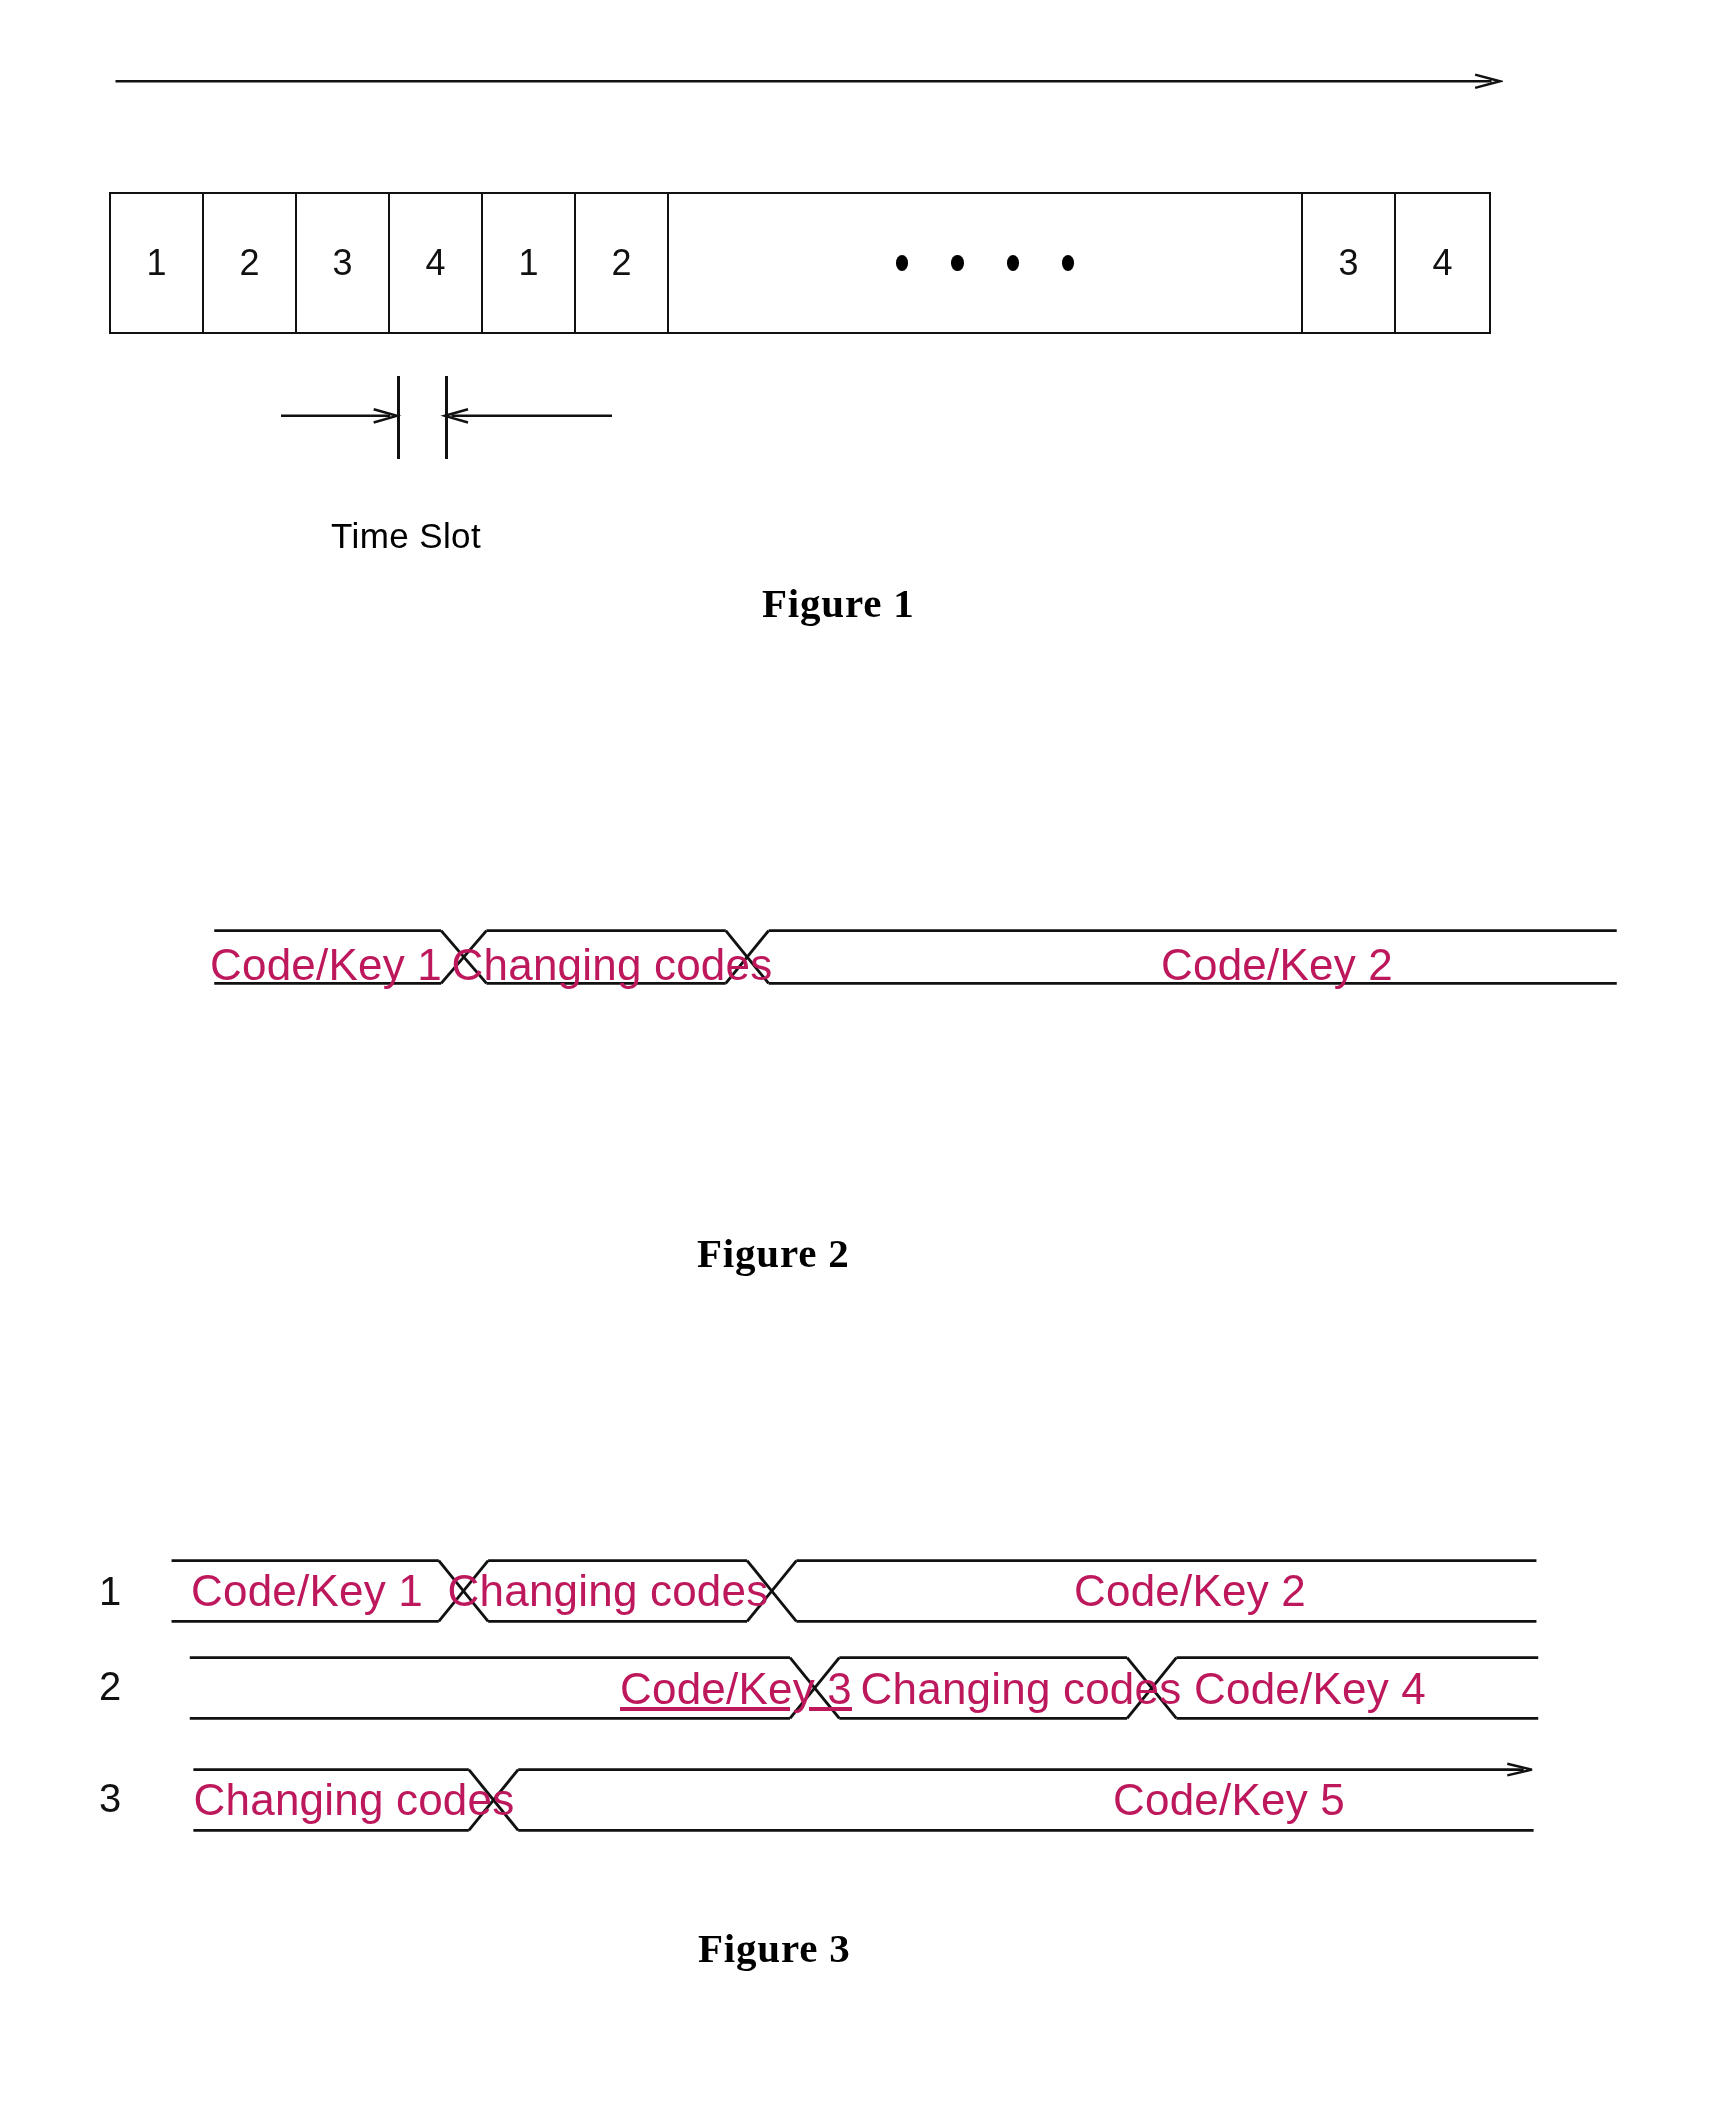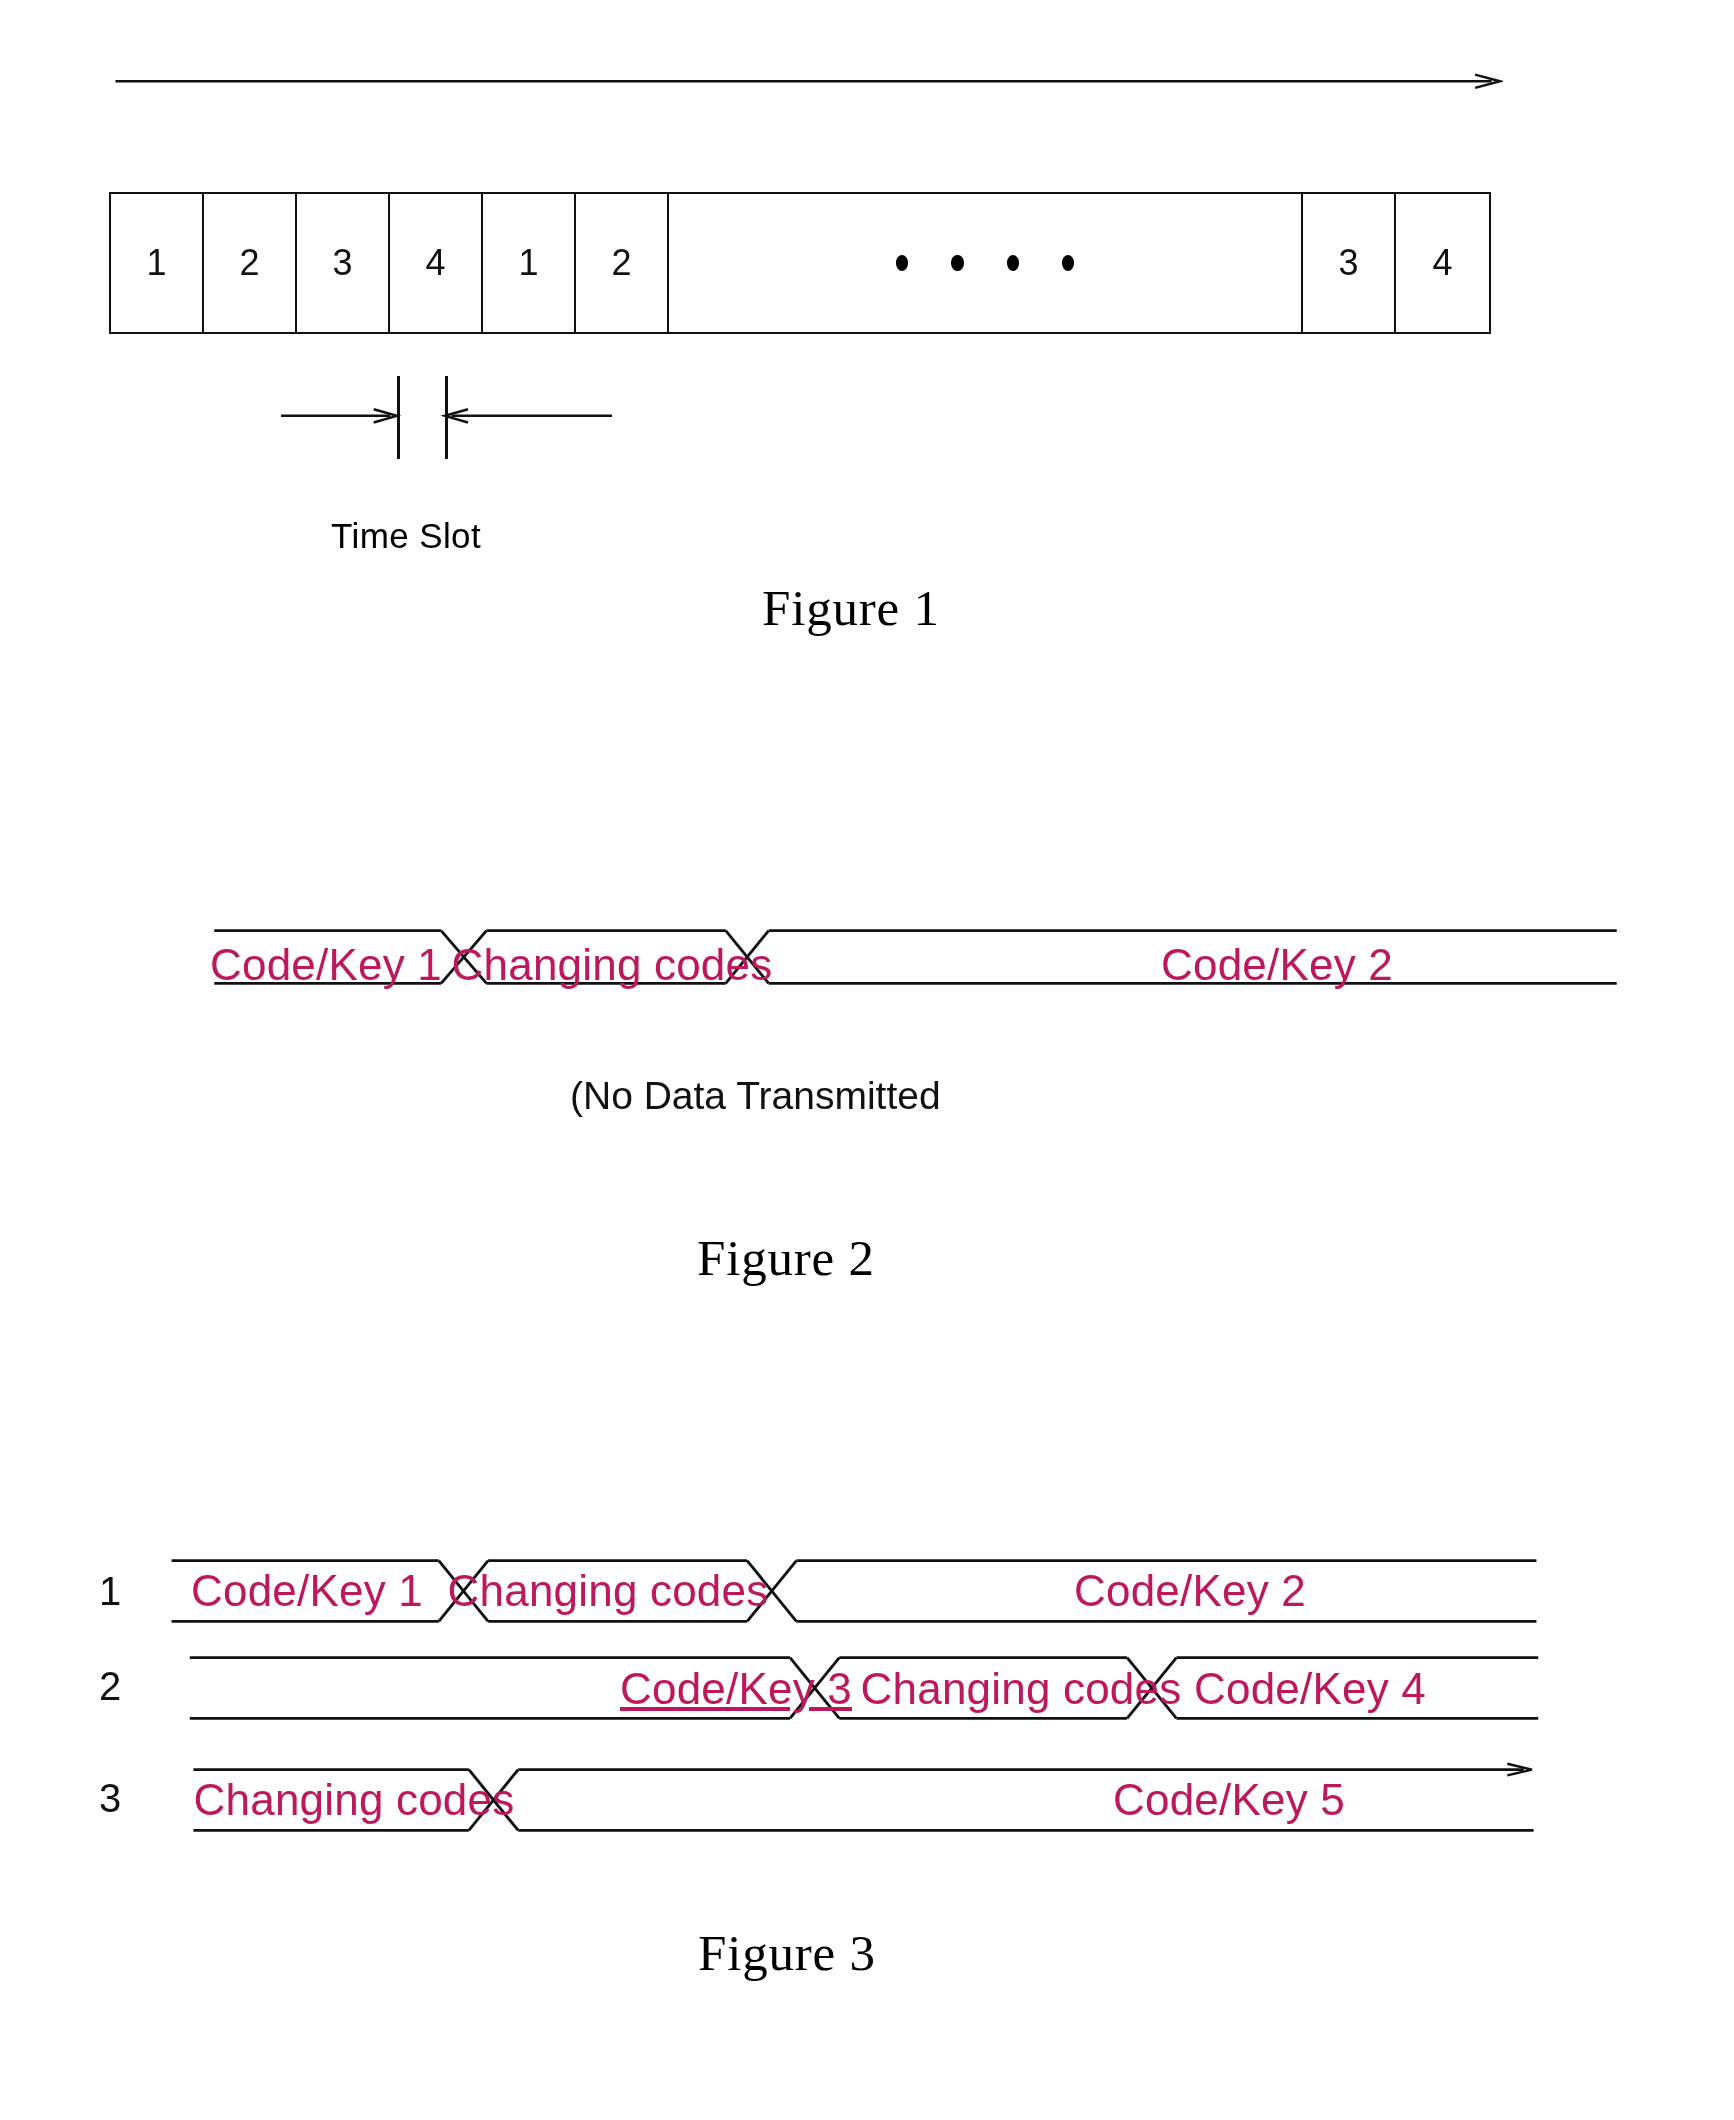--- a/index.html
+++ b/index.html
@@ -18,24 +18,25 @@
   }
 
   .page {
     position: absolute;
     inset: 0;
   }
 
   .caption {
     position: absolute;
     font-family: "Liberation Serif", serif;
-    font-size: 51px;
+    font-size: 41px;
     letter-spacing: 0.8px;
     color: #000;
     white-space: nowrap;
+    font-weight: bold;
   }
 
   
   #figure-1 {
     position: absolute;
     left: 0; top: 0;
     width: 1735px;
     height: 678px;
   }
 
@@ -221,21 +222,20 @@
           <line x1="672" y1="72" x2="1700" y2="72"></line>
         </g>
       </svg>
     </div>
 
     <div class="wave-label" style="left:326px; top:965px;">Code/Key 1</div>
     <div class="wave-label" style="left:612px; top:965px;">Changing codes</div>
     <div class="wave-label" style="left:1277px; top:965px;">Code/Key 2</div>
 
     <div class="note" style="left:570px; top:1070px;">
-      <div>(No Data Transmitted</div>
     </div>
 
     <div class="caption" style="left:697px; top:1229px;">Figure 2</div>
   </div>
 
   <div id="figure-3">
 
     <div class="row-number" style="left:110px; top:1591px;">1</div>
 
     <div class="wave" style="left:168px; top:1554px;">

